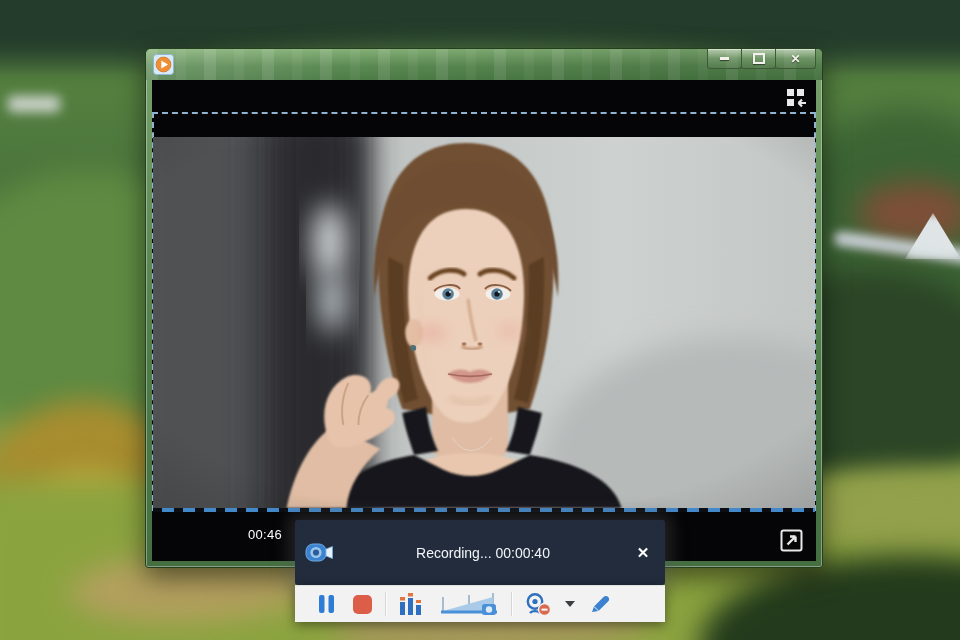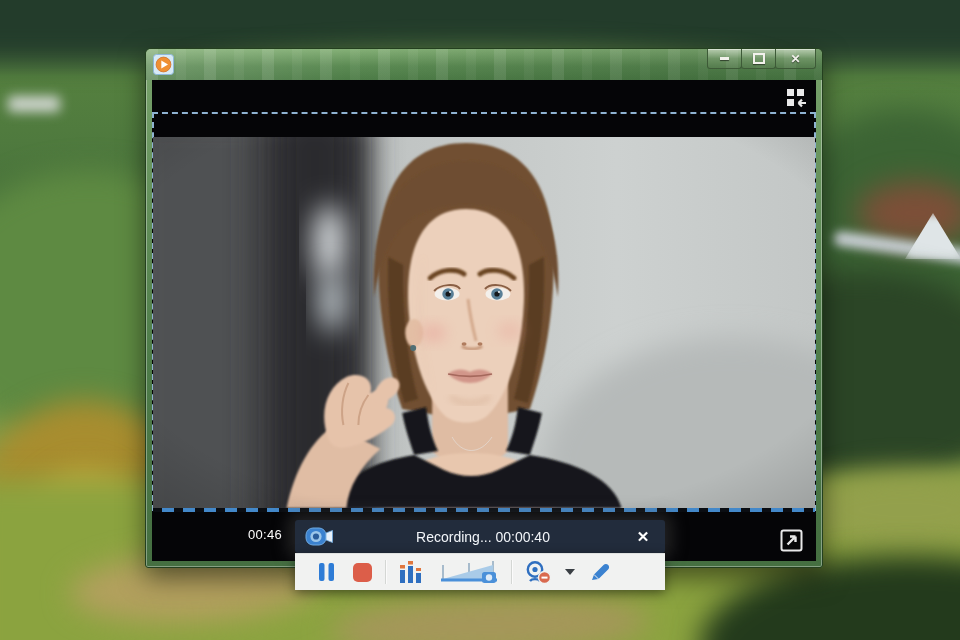--- a/index.html
+++ b/index.html
@@ -32,21 +32,21 @@
   .region{position:absolute;left:0;right:0;top:32px;height:397px;border:2px dashed #8fb3d1;border-bottom:none;pointer-events:none;}
   .corner-btn{position:absolute;right:9px;top:7px;width:22px;height:22px;}
   .video{position:absolute;left:1px;right:1px;top:57px;height:371px;background:#bfc3c2;overflow:hidden;}
   .video svg{display:block;}
   .progress{position:absolute;left:1px;right:1px;top:428px;height:4px;
     background:repeating-linear-gradient(90deg,#0a0d12 0 9px,#4388c9 9px 21px);}
   .time{position:absolute;left:96px;top:447px;color:#ffffff;font-size:13px;letter-spacing:.3px;}
   .expand-btn{position:absolute;right:13px;top:449px;width:23px;height:23px;}
   
   .rec-group{position:absolute;left:295px;top:520px;width:370px;z-index:5;}
-  .rec-bar{height:33px;display:flex;align-items:center;padding:0 10px;border-radius:3px;
+  .rec-bar{height:33px;display:flex;align-items:center;padding:16px 10px;border-radius:3px;
     background:#222c3c;box-shadow:0 0 16px 7px rgba(90,90,90,.35);}
   .rec-status{flex:1;text-align:center;color:#f2f5f9;font-size:14px;}
   .rec-close{width:24px;text-align:center;color:#ffffff;font-size:15px;font-weight:700;cursor:default;}
   .rec-tools{height:36px;margin-top:0;background:#f1f2f1;display:flex;align-items:center;
     padding:0 14px;box-shadow:0 3px 12px rgba(0,0,0,.45);border-top:1px solid #dfe1df;}
   .tbtn{display:flex;align-items:center;justify-content:center;height:30px;padding:0 9px;cursor:default;}
   .sep{width:1px;height:24px;background:#d4d7d4;box-shadow:1px 0 0 #fbfbfb;margin:0 4px;}
   .stop-shape{width:19px;height:19px;border-radius:5px;background:#dc5e49;}
   .caret{width:0;height:0;border-left:5px solid transparent;border-right:5px solid transparent;border-top:6px solid #3a3f44;}
 </style>

